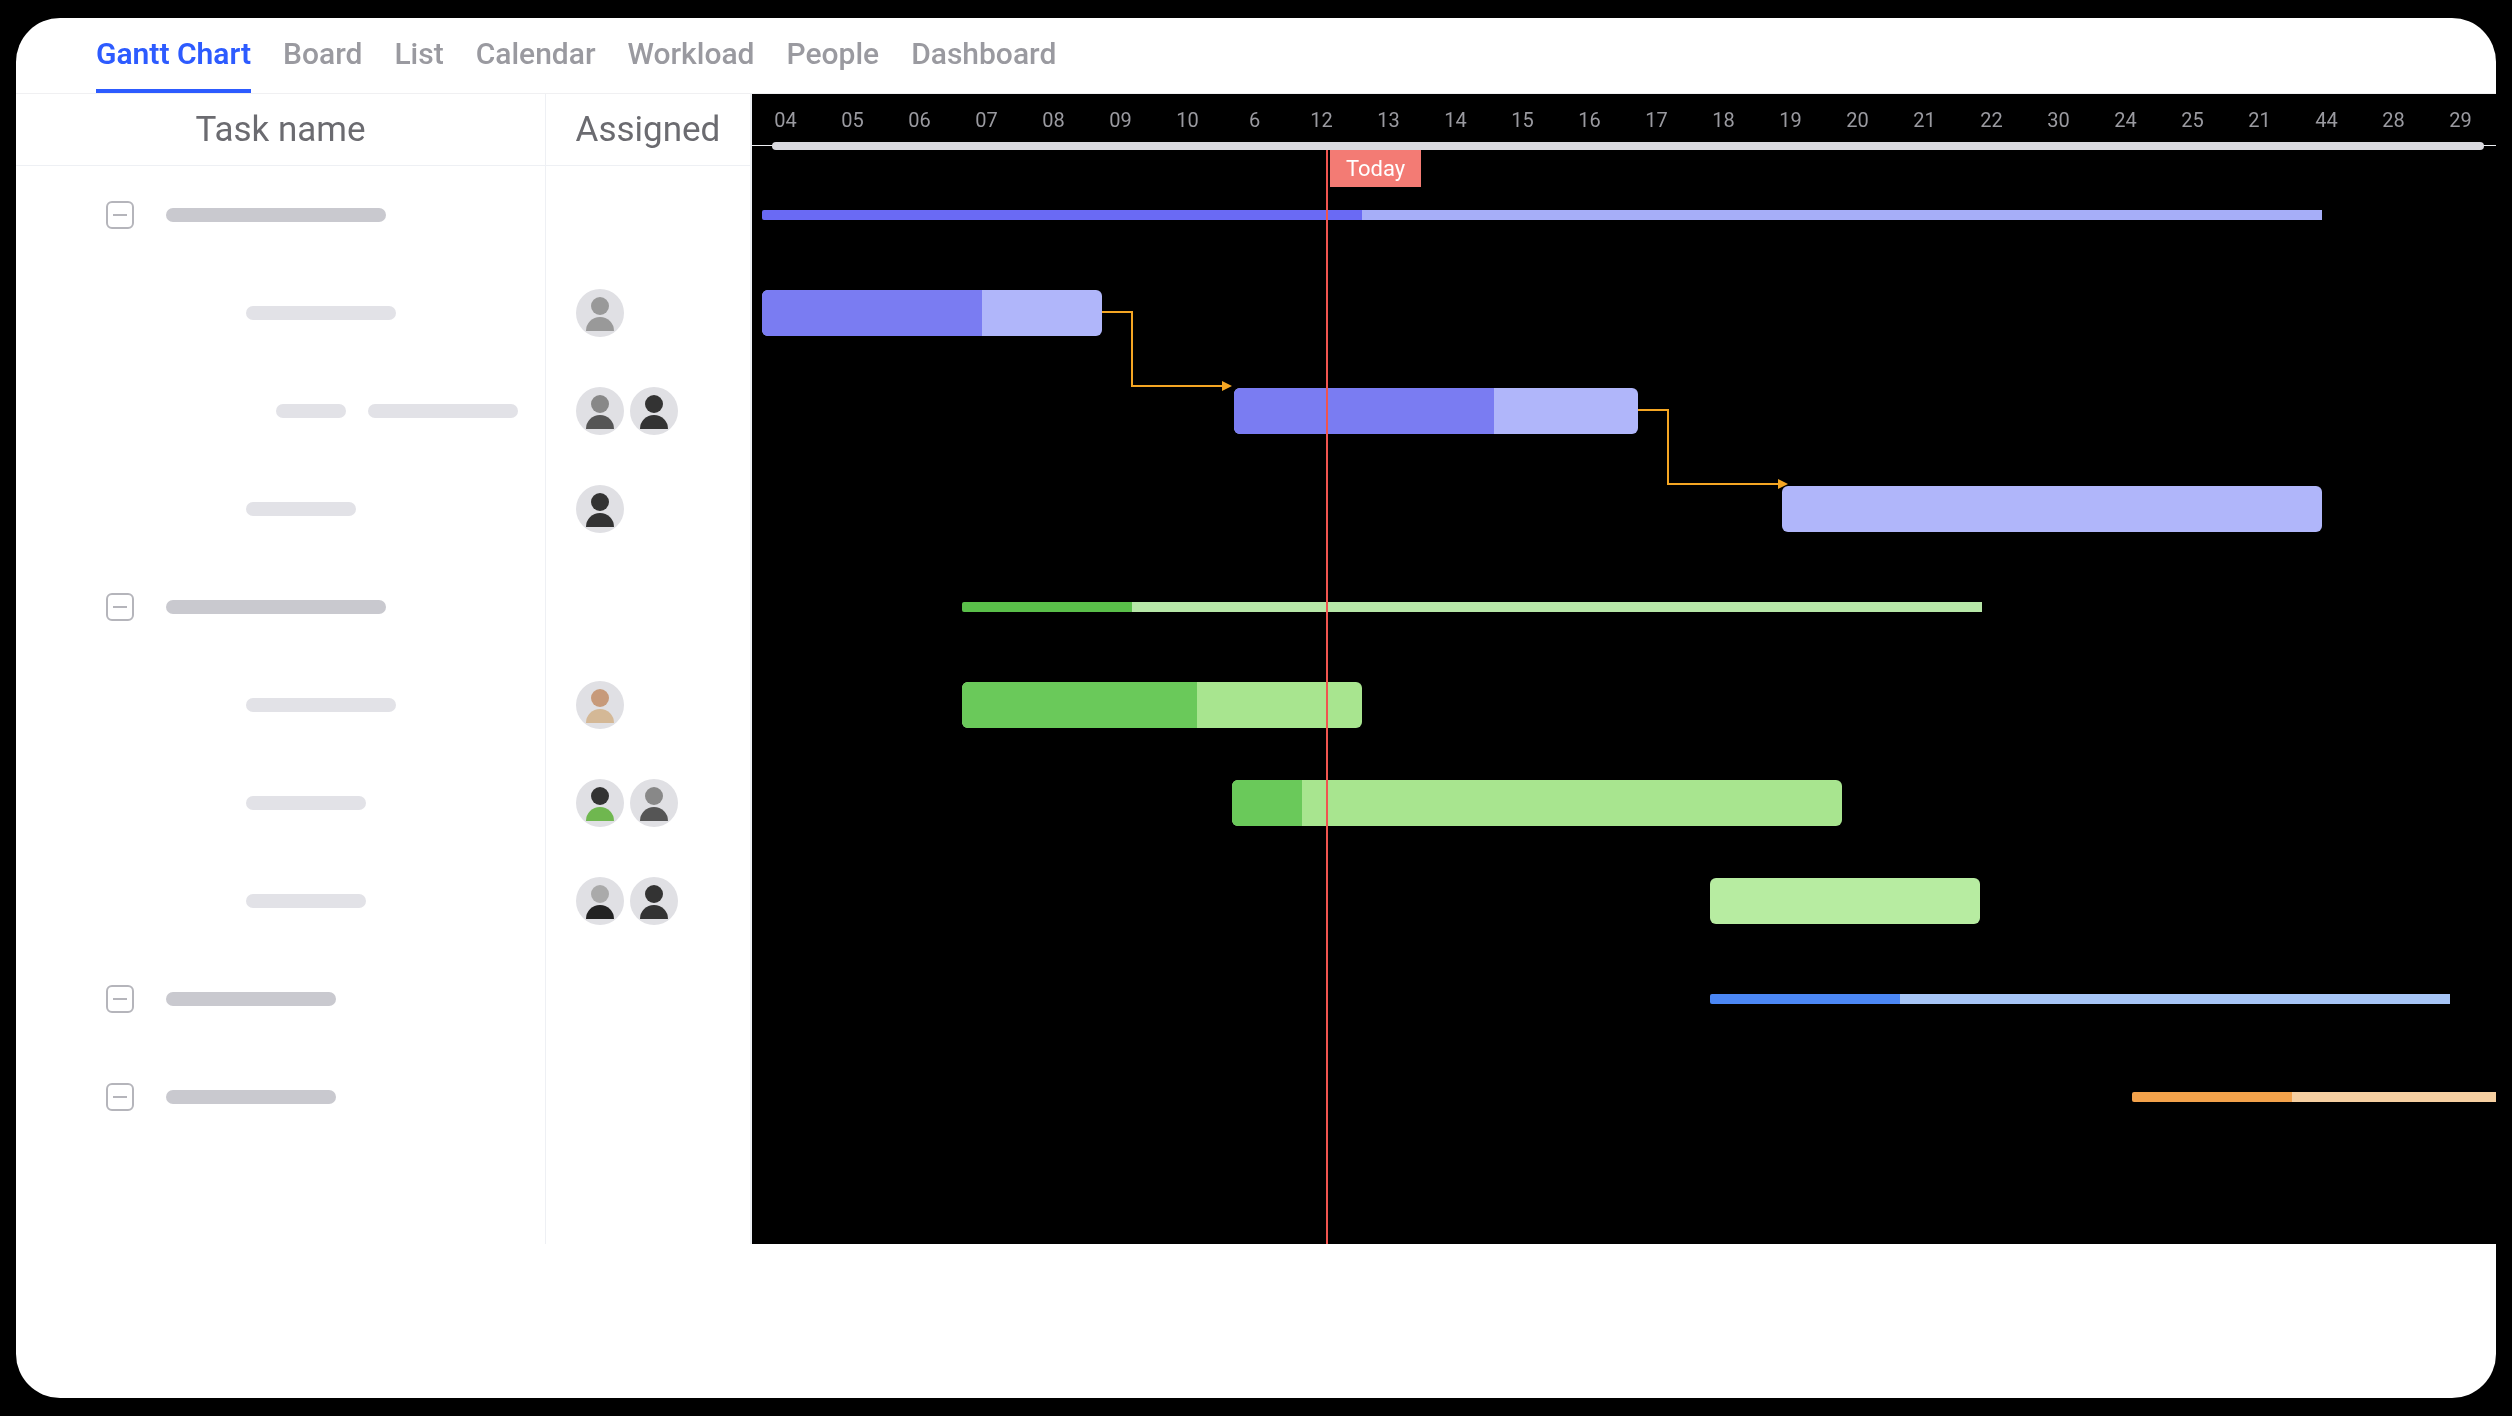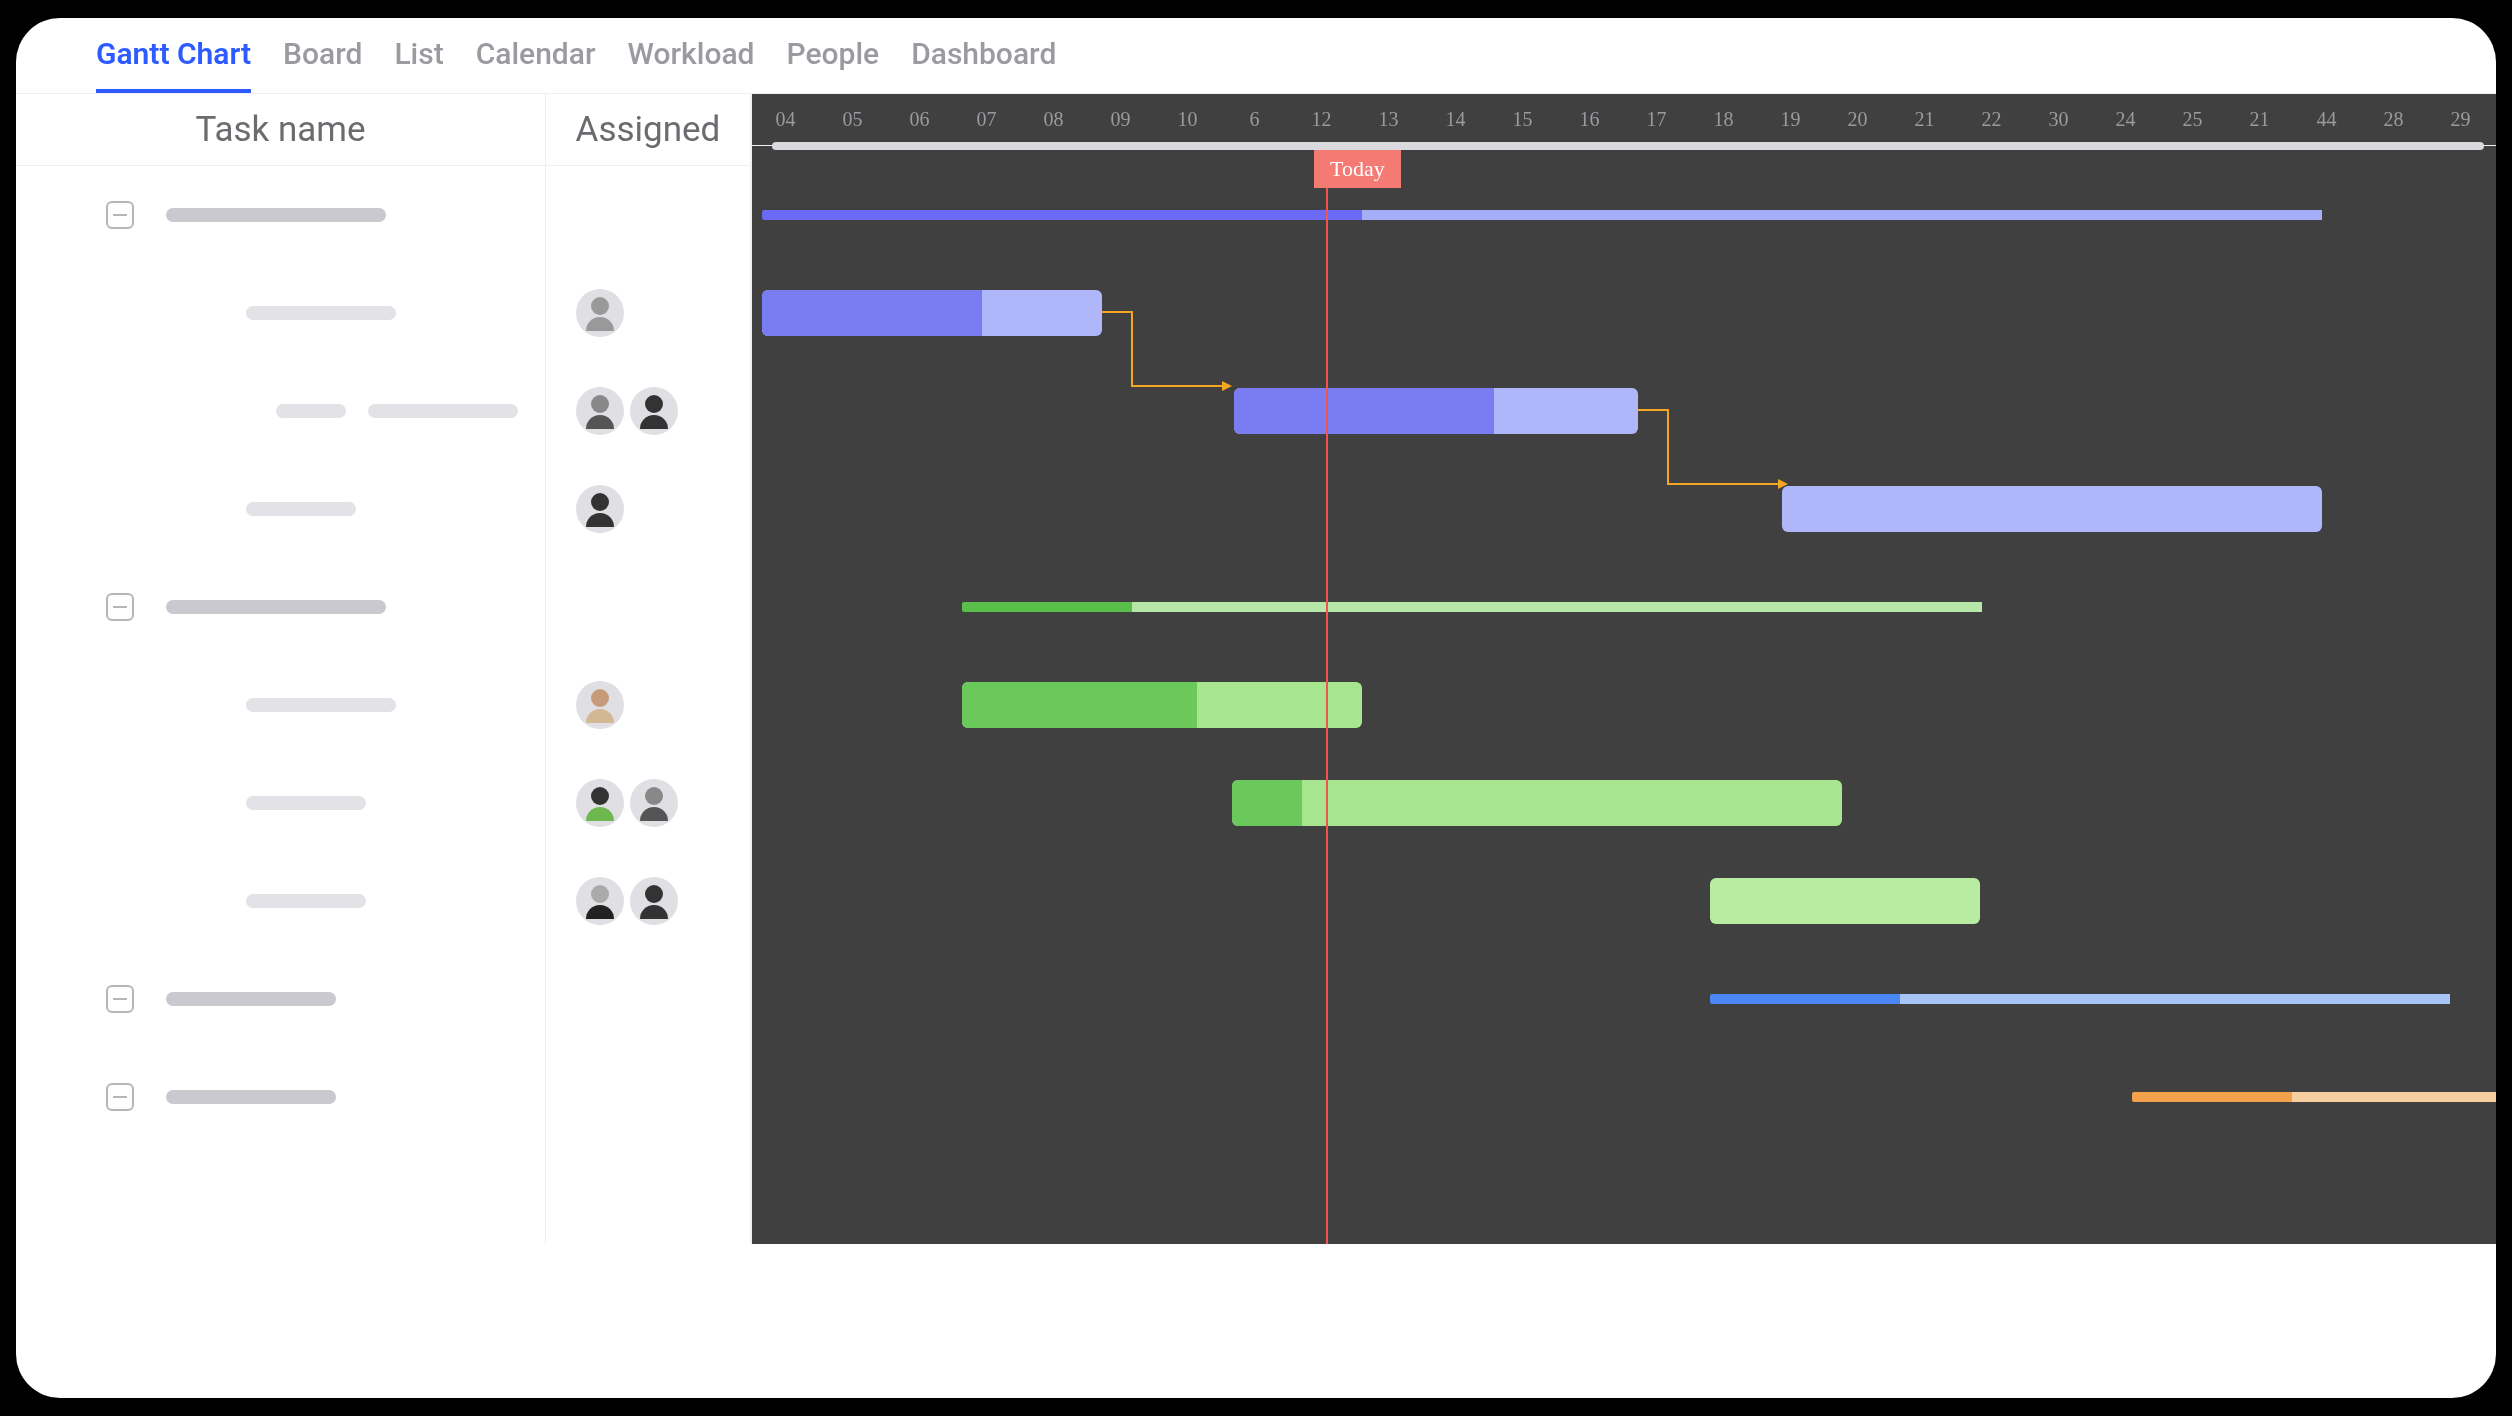--- a/index.html
+++ b/index.html
@@ -144,22 +144,21 @@
   .avatar.a2::before, .avatar.a2::after{ background:#333; }
   .avatar.a3::before{ background:#c79a7a; } .avatar.a3::after{ background:#d4b896; }
   .avatar.a4::before{ background:#333; } .avatar.a4::after{ background:#6fb74f; }
   .avatar.a5::before{ background:#888; } .avatar.a5::after{ background:#555; }
   .avatar.a6::before{ background:#aaa; } .avatar.a6::after{ background:#222; }
 
   .timeline {
     flex: 1;
     position: relative;
     overflow: hidden;
-    background: #404040;
-    font-family: Liberation Serif, serif;
+    background: #000000;
   }
   .date-header {
     height: 52px;
     display: flex;
     border-bottom: 1px solid #eef0f4;
     position: relative;
   }
   .date-cell {
     width: 67px;
     text-align: center;
@@ -340,21 +339,21 @@
           <div class="date-cell">25</div>
           <div class="date-cell">21</div>
           <div class="date-cell">44</div>
           <div class="date-cell">28</div>
           <div class="date-cell">29</div>
           <div class="date-cell">30</div>
         </div>
       <div class="date-scroll-track"></div>
 
       <div class="today-marker" id="today-line" style="left: 573.5px;"></div>
-      <div class="today-label" id="today-label" style="left: 562px;">Today</div>
+      <div class="today-label" id="today-label" style="left: 578px;">Today</div>
 
       <div class="gantt-rows">
 
         <div class="grow">
           <div class="group-bar purple" style="left:10px; width:1560px;">
             <div class="light" style="width:960px"></div>
           </div>
         </div>
 
         <div class="grow">

